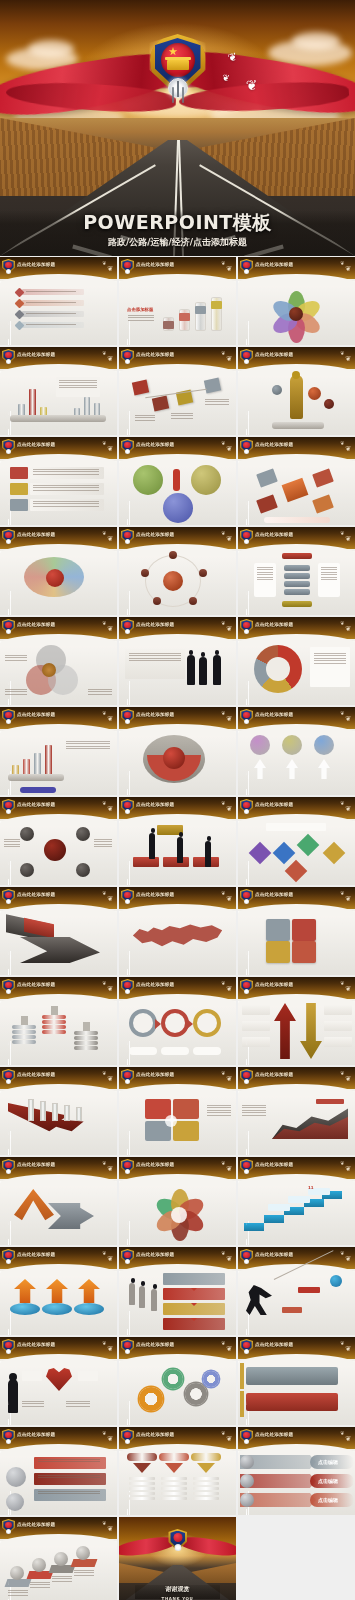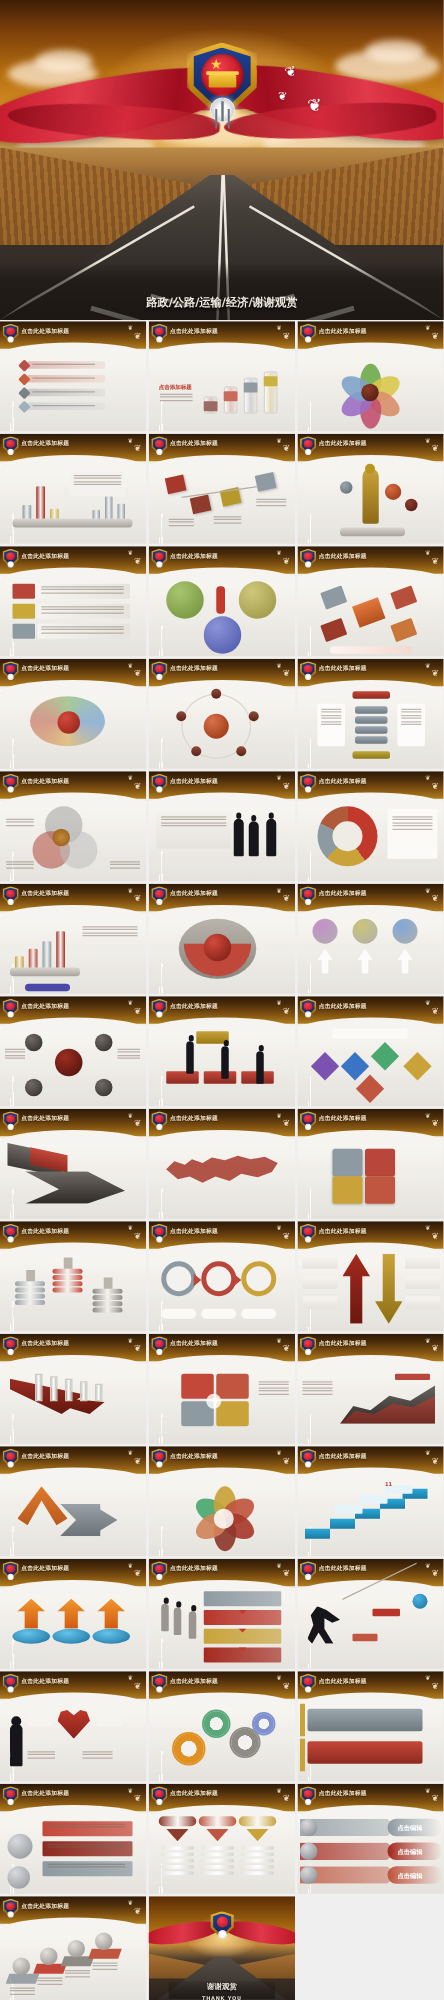--- a/index.html
+++ b/index.html
@@ -233,21 +233,22 @@
       <div class="dash dash-l"></div>
       <div class="dash dash-l2"></div>
       <div class="dash dash-r"></div>
       <div class="dash dash-r2"></div>
       <div class="edge-l"></div>
       <div class="edge-r"></div>
     </div>
   </div>
 
   <div class="hero-titlebar"></div>
-  <div class="hero-sub">路政/公路/运输/经济/谢谢观赏</div>
+  <div class="hero-title">POWERPOINT模板</div>
+  <div class="hero-sub">路政/公路/运输/经济/点击添加标题</div>
 </div>
 
 <div class="grid" id="grid">
     <div class="thumb">
       <div class="t-body"></div>
       <div class="t-art">
         <div class="rectl" style="left:22px;top:10px;width:62px;height:6px;background:linear-gradient(90deg,#b8504a55,#b8504a18);border-radius:1px;"></div>
         <div class="circ" style="left:16px;top:9.5px;width:7px;height:7px;background:#b8504a;top:9.5px;transform:rotate(45deg);border-radius:1px;"></div>
         <div class="lines" style="left:26px;top:12px;width:50px;">
           <span></span>

